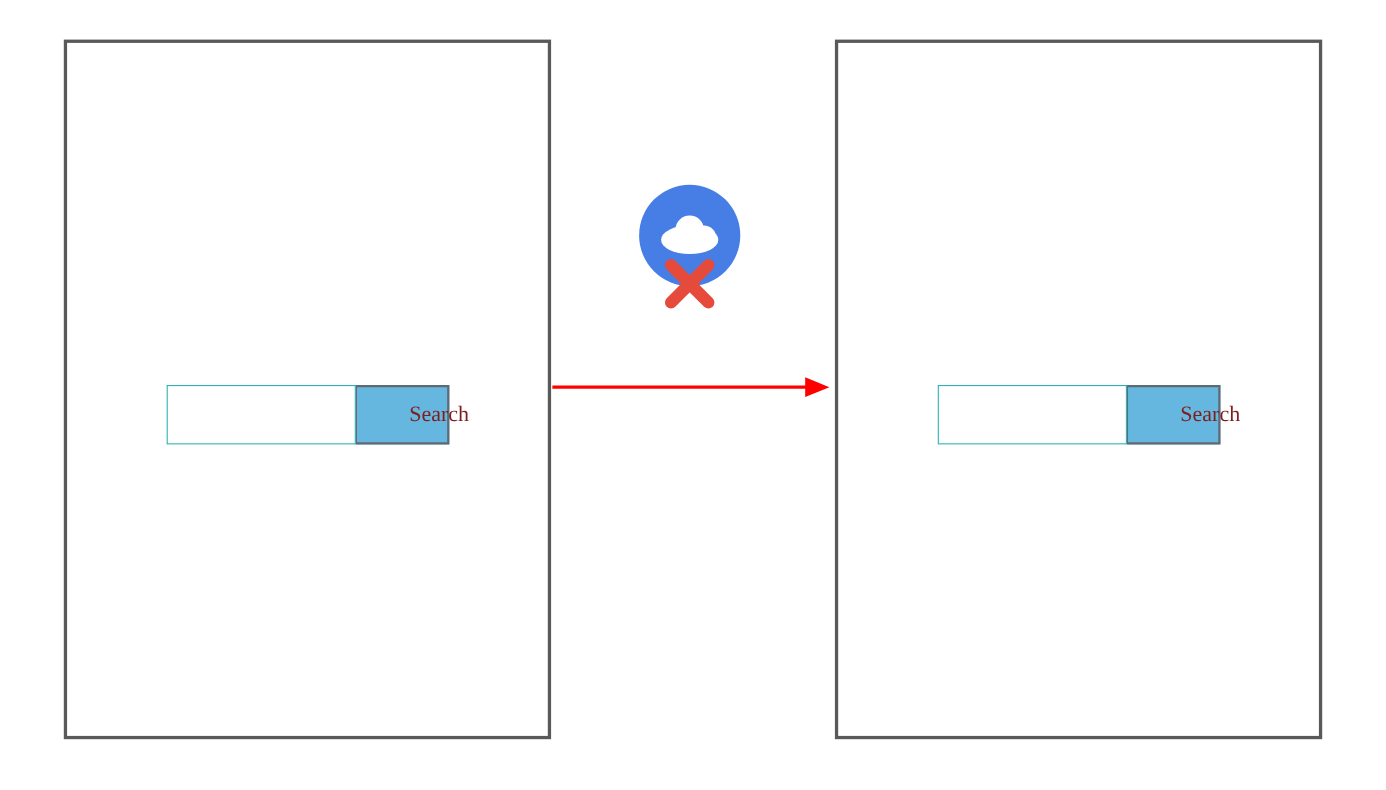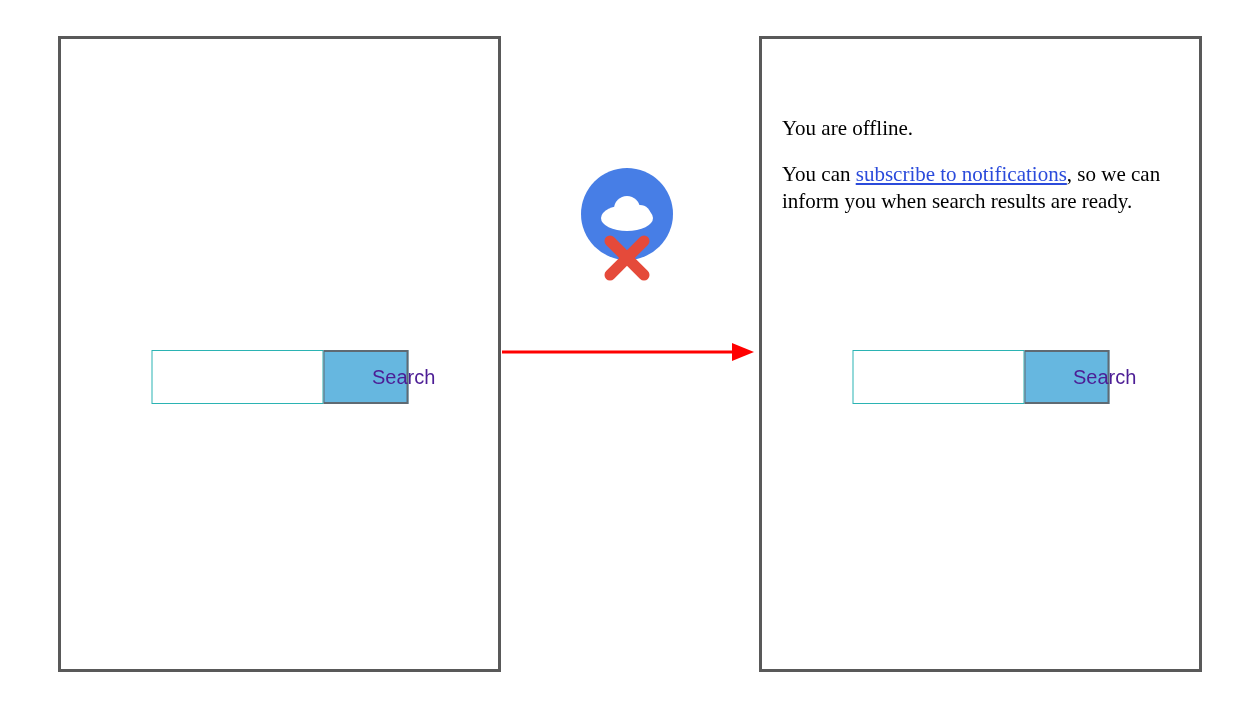--- a/index.html
+++ b/index.html
@@ -44,23 +44,23 @@
       font-size: 20px;
       padding: 0 6px;
       outline: none;
     }
     .search-button {
       width: 85px;
       height: 100%;
       border: 2px solid #5f6a73;
       border-left-width: 1px;
       background: #66b7e0;
-      font-family: Liberation Sans, sans-serif;
+      font-family: Liberation Serif, serif;
       font-size: 20px;
-      color: #4c1d95;
+      color: #7f1d1d;
       cursor: pointer;
       padding-left: 48px;
     }
     .msg-block {
       position: absolute;
       left: 20px;
       right: 20px;
       top: 76px;
       font-size: 21px;
       line-height: 1.25;
@@ -91,26 +91,20 @@
 <body>
 
 <div class="frame frame-left">
   <div class="search-group">
     <input type="text" class="search-input" value="" style="">
     <button class="search-button">Search</button>
   </div>
 </div>
 
 <div class="frame frame-right">
-  <div class="msg-block">
-    <p>You are offline.</p>
-    <p>
-      <span>You can </span><a href="#">subscribe to notifications</a><span>, so we can inform you when search results are ready.</span>
-    </p>
-  </div>
   <div class="search-group">
     <input type="text" class="search-input" value="" style="">
     <button class="search-button">Search</button>
   </div>
 </div>
 
 <div class="offline-icon">
   <svg width="100" height="120" viewBox="0 0 100 120" overflow="visible">
     <circle cx="46" cy="46" r="46" fill="#477ee6"></circle>
     <g fill="#ffffff">

